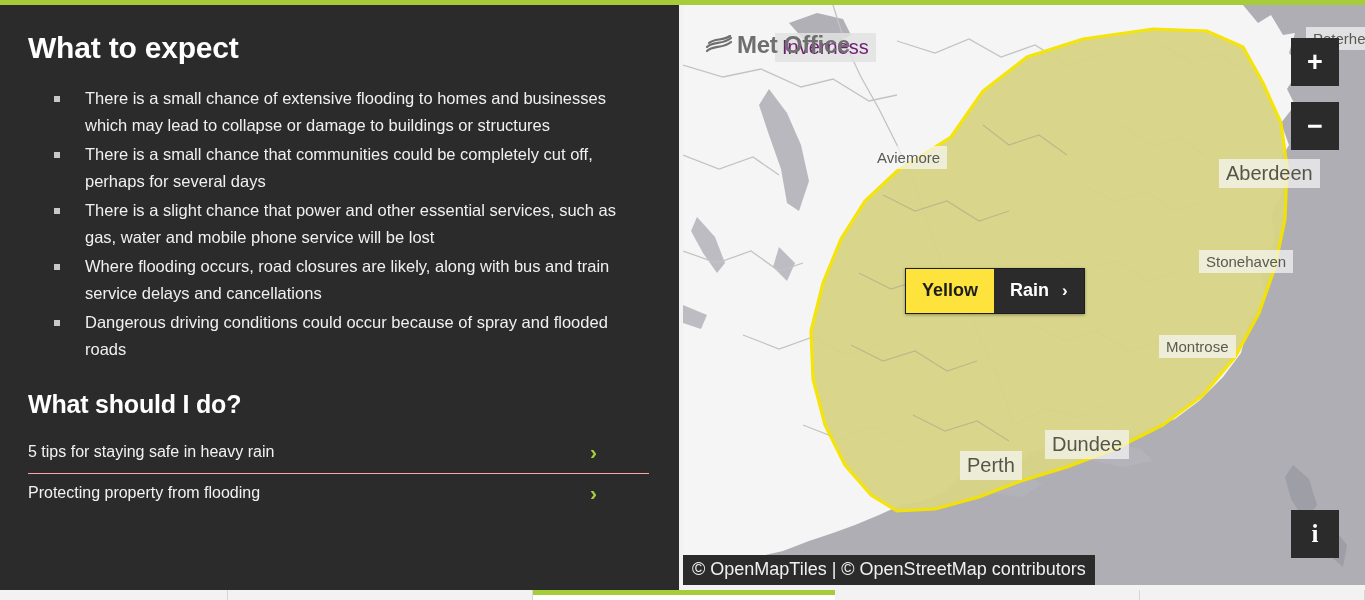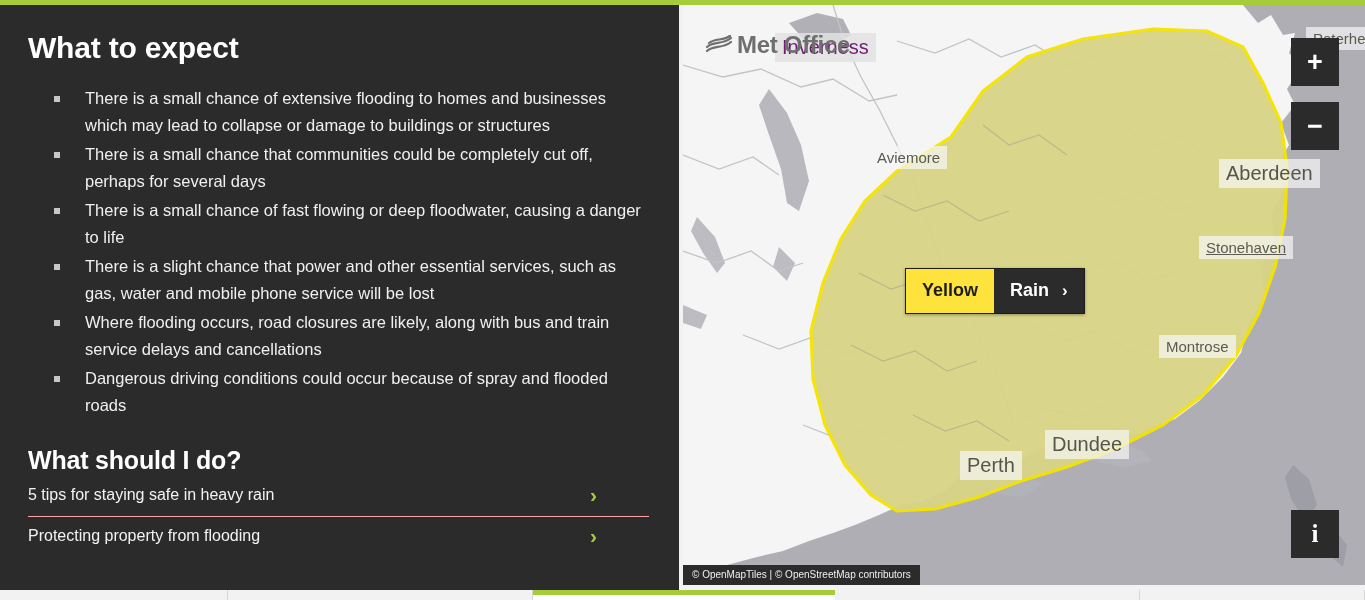--- a/index.html
+++ b/index.html
@@ -37,21 +37,21 @@
     margin-bottom: 2px;
     color: #f0f0f0;
     padding-left: 31px;
   }
   .expect-list li::before {
     content: ""; position: absolute; left: 0; top: 11px;
     width: 6px; height: 6px; background: #c8c8c8;
   }
   .sub-title {
     font-size: 25px; font-weight: bold; letter-spacing: -0.2px;
-    margin-top: 27px; margin-bottom: 1px; color: #ffffff;
+    margin-top: 27px; margin-bottom: 14px; color: #ffffff;
   }
   .link-row {
     position: relative;
     display: flex; align-items: center; justify-content: space-between;
     font-size: 16px; color: #f2f2f2;
     padding: 8px 8px 11px 0;
     border-bottom: 1px solid #fca5a5;
     cursor: pointer;
   }
   .link-row:last-child { border-bottom: none; }
@@ -121,21 +121,21 @@
     position: absolute; right: 26px; top: 505px; z-index: 40;
     width: 48px; height: 48px;
     background: #2b2b2b; color: #ffffff;
     display: flex; align-items: center; justify-content: center;
     font-size: 25px; font-family: "Liberation Serif", serif; font-weight: bold;
     cursor: pointer; user-select: none;
   }
   .attribution {
     position: absolute; left: 0; bottom: 0; z-index: 40;
     background: #2b2b2b; color: #f0f0f0;
-    font-size: 10px; padding: 4px 9px 5px 9px;
+    font-size: 18px; padding: 4px 9px 5px 9px;
   }
 
   
   .footer {
     position: absolute; left: 0; top: 590px; width: 1365px; height: 10px;
     background: #f2f2f2;
     display: flex;
   }
   .footer-cell { height: 10px; border-right: 1px solid #d6d6d6; }
   .footer-cell.plain { background: #f2f2f2; }
@@ -150,21 +150,20 @@
 
 <div id="root">
 
   <div class="top-accent"></div>
 
   <div class="left-panel">
     <div class="panel-title">What to expect</div>
     <ul class="expect-list" id="expect-list">
         <li>There is a small chance of extensive flooding to homes and businesses which may lead to collapse or damage to buildings or structures</li>
         <li>There is a small chance that communities could be completely cut off, perhaps for several days</li>
-        <li>There is a small chance of fast flowing or deep floodwater, causing a danger to life</li>
         <li>There is a slight chance that power and other essential services, such as gas, water and mobile phone service will be lost</li>
         <li>Where flooding occurs, road closures are likely, along with bus and train service delays and cancellations</li>
         <li>Dangerous driving conditions could occur because of spray and flooded roads</li>
       </ul>
     <div class="sub-title">What should I do?</div>
     <div id="advice-links">
         <div class="link-row">
           <span>5 tips for staying safe in heavy rain</span>
           <span class="chev">›</span>
         </div>
@@ -241,21 +240,21 @@
         </g>
       </svg>
       <span class="mo-text">Met Office</span>
     </div>
 
     <div id="places">
         <div class="place big dark" style="left: 92px; top: 28px;">Inverness</div>
         <div class="place" style="left: 187px; top: 141px;">Aviemore</div>
         <div class="place" style="left: 623px; top: 22px;">Peterhead</div>
         <div class="place big" style="left: 536px; top: 154px;">Aberdeen</div>
-        <div class="place" style="left: 516px; top: 231px; text-decoration: underline;">Stonehaven</div>
+        <div class="place" style="left: 516px; top: 245px;">Stonehaven</div>
         <div class="place" style="left: 476px; top: 330px;">Montrose</div>
         <div class="place big" style="left: 362px; top: 425px;">Dundee</div>
         <div class="place big" style="left: 277px; top: 446px;">Perth</div>
       </div>
 
     <div class="warn-badge">
       <span class="lvl">Yellow</span>
       <span class="typ">
         <span>Rain</span>
         <span class="a">›</span>

